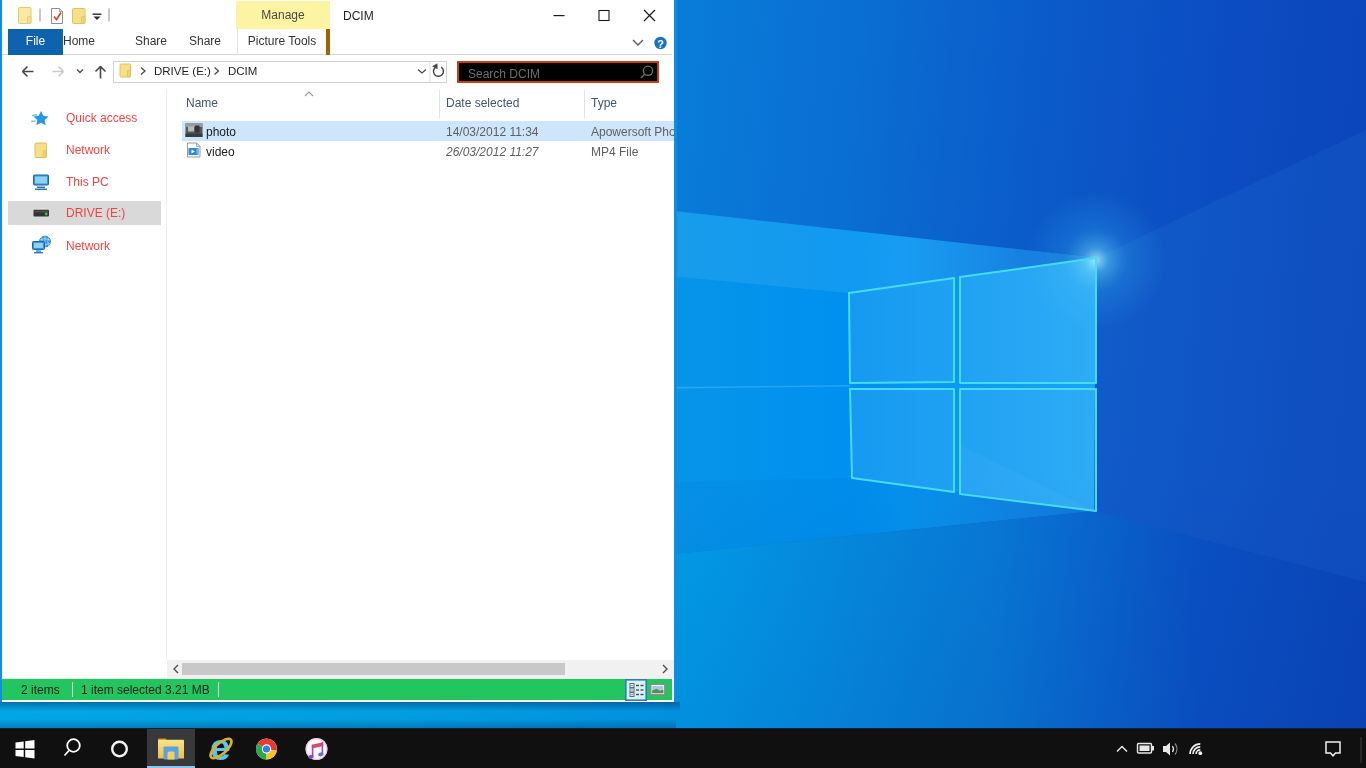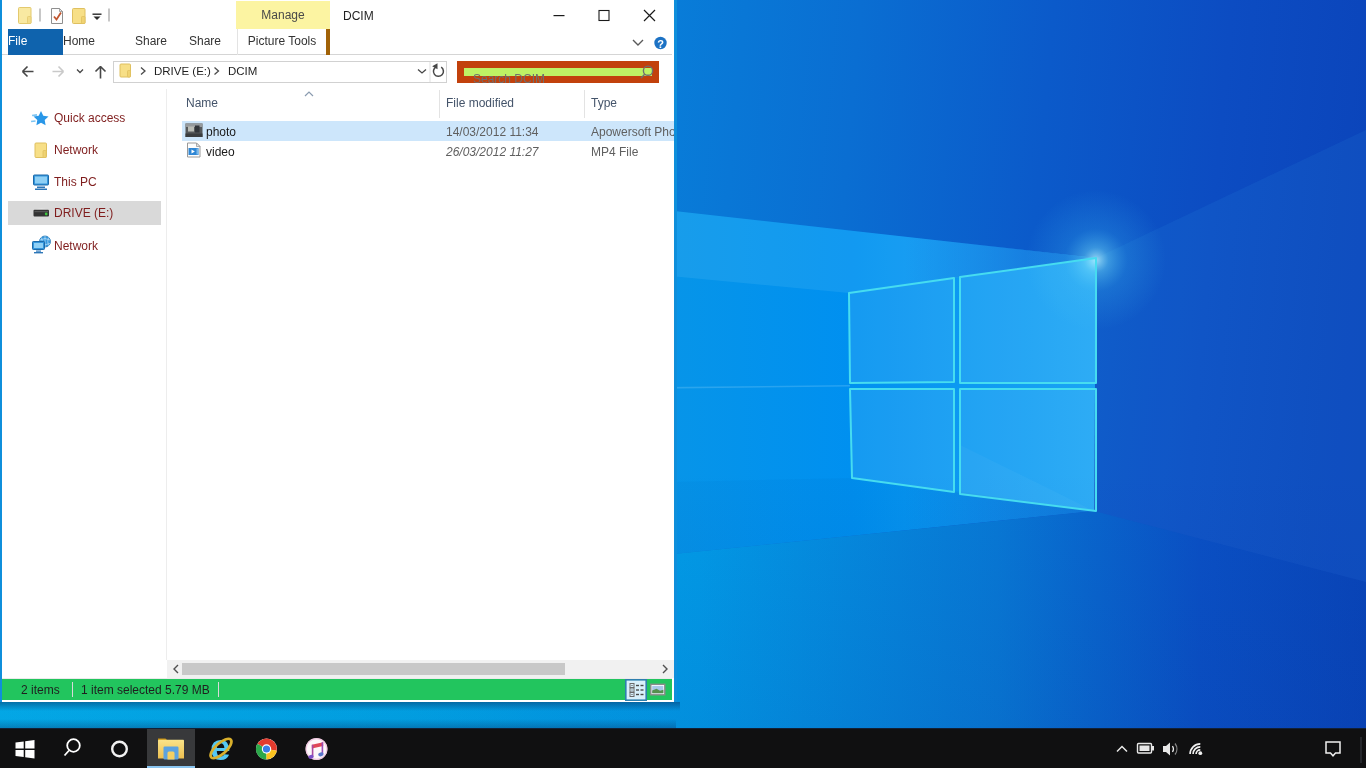--- a/index.html
+++ b/index.html
@@ -8,30 +8,30 @@
   .abs { position:absolute; }
   #wallpaper { left:0; top:0; width:1366px; height:768px; }
   
   #win { left:0; top:0; width:674px; height:702px; background:#fff; }
   
   #titlebar { left:0; top:0; width:672px; height:29px; background:#fff; }
   #managetab { left:236px; top:1px; width:94px; height:28px; background:#fcf4a2; color:#494949; font-size:12px; text-align:center; line-height:28px; }
   #wintitle { left:343px; top:9px; font-size:12px; color:#1f1f1f; }
   
   #tabrow { left:0; top:29px; width:672px; height:26px; background:#fff; border-bottom:1px solid #d5d5d5; }
-  #filetab { left:8px; top:0; width:55px; height:26px; background:#0f63ad; color:#fff; font-size:12px; text-align:left; line-height:25px; }
+  #filetab { left:8px; top:0; width:55px; height:26px; background:#0f63ad; color:#fff; font-size:12px; text-align:center; line-height:25px; }
   .tab { top:0; height:26px; font-size:12px; color:#333; text-align:center; line-height:25px; }
   
   #toolbar { left:0; top:55px; width:672px; height:34px; background:#fff; }
   #addrbox { left:113px; top:6px; width:334px; height:22px; background:#fff; border:1px solid #d1d1d1; }
-  #searchbox { left:457px; top:6px; width:202px; height:22px; background:#bef264; border:7px solid #c2410c;text-decoration:underline; }
+  #searchbox { left:457px; top:6px; width:202px; height:22px; background:#000000; border:2px solid #c2410c;text-decoration:underline; }
   
   #navpane { left:2px; top:89px; width:164px; height:571px; background:#fff; }
   #filearea { left:167px; top:89px; width:507px; height:571px; background:#fff; }
-  .navitem { left:52px; font-size:12px; color:#7f1d1d; }
+  .navitem { left:64px; font-size:12px; color:#ef4444; }
   .hdrtext { font-size:12px; color:#44546a; top:96px; }
   .coldiv { top:90px; width:1px; height:28px; background:#e3e3e3; }
   .cell { font-size:12px; }
   #scrollbar { left:167px; top:660px; width:507px; height:18px; background:#f1f1f1; }
   #statusbar { left:0; top:678px; width:672px; height:22px; background:#22c55e; border-top:1px solid #ebebeb; }
   
   #taskbar { left:0; top:728px; width:1366px; height:40px; background:#101011; border-top:1px solid #122036; }
 </style>
 </head>
 <body>
@@ -324,21 +324,21 @@
           <path d="M38,151 Q43,148 48,151 M38,154.5 Q43,157 48,154.5 M43,147 L43,158 M39.5,148.5 Q41,152.5 39.5,156.5 M46.5,148.5 Q45,152.5 46.5,156.5" stroke="#bfe3f8" stroke-width="0.7" fill="none"></path>
           <rect x="30.5" y="152.5" width="12" height="8" rx="0.8" fill="#3396dd" stroke="#1c69a8" stroke-width="1"></rect>
           <rect x="32" y="154" width="9" height="5" fill="#8fd0f5"></rect>
           <rect x="34" y="161.5" width="5" height="1.2" fill="#2d77b8"></rect>
           <rect x="32" y="163" width="9" height="1.4" fill="#2d77b8"></rect>
         </g>
       </svg>
     </div>
     <div id="filearea" class="abs">
       <span class="hdrtext abs" style="left:19px;top:7px;">Name</span>
-      <span class="hdrtext abs" style="left:279px;top:7px;">File modified</span>
+      <span class="hdrtext abs" style="left:279px;top:7px;">Date selected</span>
       <span class="hdrtext abs" style="left:424px;top:7px;">Type</span>
       <div class="coldiv abs" style="left:272px;top:1px;"></div>
       <div class="coldiv abs" style="left:417px;top:1px;"></div>
       <div class="abs" style="left:15px;top:31.5px;width:492px;height:20.5px;background:#cde6fb;"></div>
       <span class="cell abs" style="left:39px;top:36px;color:#1a1a1a;">photo</span>
       <span class="cell abs" style="left:279px;top:36px;color:#5f5f5f;">14/03/2012 11:34</span>
       <span class="cell abs" style="left:424px;top:36px;color:#5f5f5f;white-space:nowrap;overflow:hidden;width:83px;">Apowersoft Pho</span>
       <span class="cell abs" style="left:39px;top:55.5px;color:#1a1a1a;">video</span>
       <span class="cell abs" style="left:279px;top:55.5px;color:#5f5f5f;font-style:italic;">26/03/2012 11:27</span>
       <span class="cell abs" style="left:424px;top:55.5px;color:#5f5f5f;">MP4 File</span>
@@ -367,21 +367,21 @@
       <div class="abs" style="left:14.5px;top:3px;width:383px;height:12px;background:#c8c8c8;"></div>
       <svg class="abs" style="left:0;top:0;" width="507" height="18" viewBox="0 0 507 18">
         <path d="M11,5 L7,9 L11,13" fill="none" stroke="#505050" stroke-width="1.4"></path>
         <path d="M496,5 L500,9 L496,13" fill="none" stroke="#505050" stroke-width="1.4"></path>
       </svg>
     </div>
     <div id="statusbar" class="abs">
       <span class="abs" style="left:21px;top:4px;font-size:12px;color:#1f1f1f;">2 items</span>
       <div class="abs" style="left:72px;top:3px;width:1px;height:15px;background:#d9d9d9;"></div>
       <span class="abs" style="left:81px;top:4px;font-size:12px;color:#1f1f1f;">1 item selected</span>
-      <span class="abs" style="left:165px;top:4px;font-size:12px;color:#1f1f1f;">5.79 MB</span>
+      <span class="abs" style="left:165px;top:4px;font-size:12px;color:#1f1f1f;">3.21 MB</span>
       <div class="abs" style="left:218px;top:3px;width:1px;height:15px;background:#d9d9d9;"></div>
       <svg class="abs" style="left:620px;top:0px;" width="52" height="22" viewBox="0 0 52 22">
         <rect x="5.8" y="0.8" width="20.4" height="20.4" fill="#d8f0fb" stroke="#2e7fae" stroke-width="1.6"></rect>
         <g fill="none" stroke="#6a6a6a" stroke-width="1">
           <rect x="10" y="4.5" width="4" height="4"></rect>
           <rect x="10" y="9" width="4" height="4"></rect>
           <rect x="10" y="13.5" width="4" height="4"></rect>
         </g>
         <g fill="#4a4a4a">
           <rect x="11.5" y="6" width="1" height="1"></rect>

